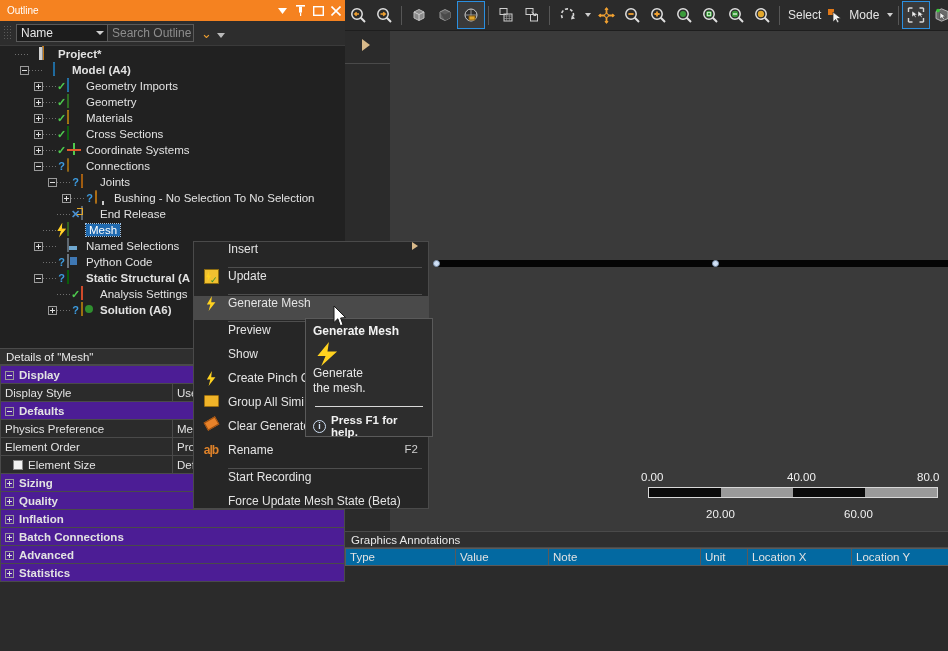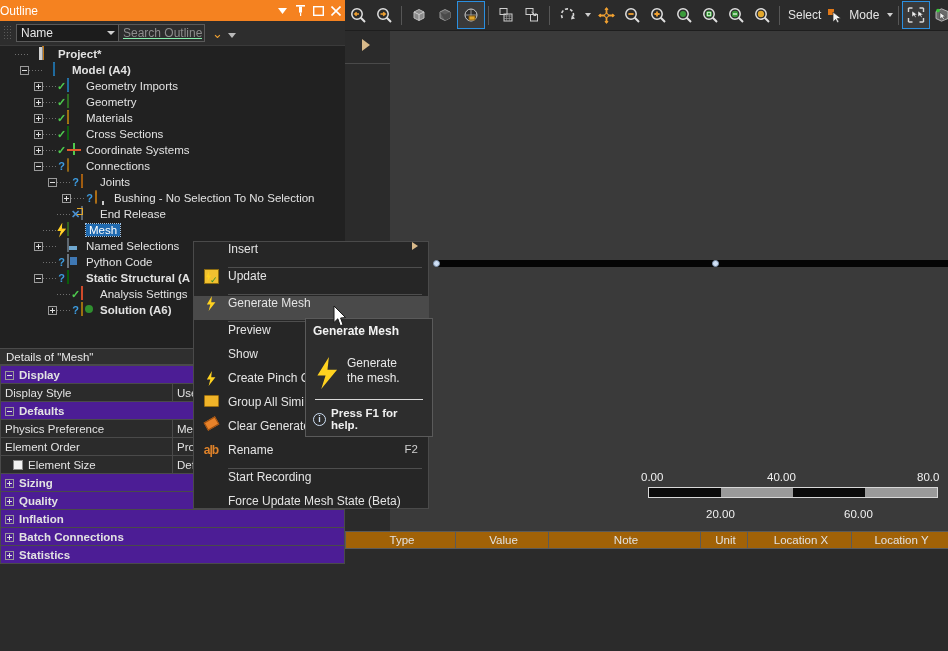--- a/index.html
+++ b/index.html
@@ -20,21 +20,21 @@
     background:#232323;
   }
 
   
   #outline-titlebar {
     position:absolute; left:0; top:0; width:345px; height:21px;
     background:#f58220;
     display:flex; align-items:center;
   }
   #outline-titlebar .title {
-    color:#ffffff; font-size:12px; white-space:nowrap;
+    color:#ffffff; font-size:10px; padding-left:7px; white-space:nowrap;
   }
   #outline-titlebar .grip {
     flex:1; height:7px; margin:0 6px;
     background-image: radial-gradient(#ffb870 0.6px, transparent 0.7px);
     background-size: 4px 4px;
     opacity:.85;
   }
   .tb-btn {
     width:18px; height:19px; display:flex; align-items:center; justify-content:center;
     color:#fff; font-size:11px; cursor:pointer;
@@ -45,34 +45,33 @@
   #outline-search-row {
     position:absolute; left:0; top:21px; width:345px; height:24px;
     background:#2d2d2d; display:flex; align-items:center;
   }
   .dots-grip {
     width:10px; height:16px; margin-left:3px;
     background-image: radial-gradient(#5a5a5a 0.6px, transparent 0.7px);
     background-size: 3px 3px;
   }
   #name-select {
-    width:103px; height:18px; margin-left:3px; background:#1c1c1c;
+    width:92px; height:18px; margin-left:3px; background:#1c1c1c;
     border:1px solid #5a5a5a; display:flex; align-items:center;
     font-size:12px; color:#e6e6e6; padding-left:4px; position:relative;
   }
   #name-select .caret {
     position:absolute; right:3px; top:50%; transform:translateY(-50%);
     width:0;height:0;border-left:4px solid transparent;border-right:4px solid transparent;
     border-top:4px solid #cfcfcf;
   }
   #search-input {
     width:86px; height:18px; background:#2d2d2d; border:1px solid #5a5a5a;
     border-left:none; color:#86efac; font-size:12px; padding-left:4px;
     font-family:"Liberation Sans",sans-serif;
-    text-decoration:underline;
   }
   #search-input::placeholder { color:#8d8d8d; }
   #chev-orange {
     margin-left:7px; color:#f0a030; font-size:13px; line-height:1; cursor:pointer;
   }
   #chev-small {
     margin-left:5px; margin-top:5px; width:0;height:0;
     border-left:4px solid transparent;border-right:4px solid transparent;
     border-top:5px solid #b9b9b9; cursor:pointer;
   }
@@ -226,21 +225,21 @@
   #ann-header {
     height:17px; background:#2f2f2f; display:flex; align-items:center;
     border-top:1px solid #4a4a4a; border-bottom:1px solid #4a4a4a;
   }
   #ann-header .ah-text{ font-size:11.5px;color:#e8e8e8;padding-left:6px;white-space:nowrap; }
   #ann-header .ah-grip{ flex:1;height:7px;margin:0 5px;
     background-image: radial-gradient(#4e4e4e 0.6px, transparent 0.7px); background-size:4px 4px;}
   #ann-table { width:603px; border-collapse:collapse; table-layout:fixed; }
   #ann-table th {
     height:17px; font-size:11.5px; font-weight:normal; color:#e2e2e2;
-    text-align:center; padding-left:4px; background:#a16207;
+    text-align:left; padding-left:4px; background:#0369a1;
     border:1px solid #5a5a5a; white-space:nowrap;
   }
 
   
   #ctx-menu {
     position:absolute; left:193px; top:241px; width:236px; height:268px;
     background:#262626; border:1px solid #4a4a4a; z-index:40;
   }
   .ctx-item {
     height:24px; display:flex; align-items:flex-start; cursor:pointer; position:relative;
@@ -264,21 +263,21 @@
   .ic-fold-y { width:15px;height:12px;background:#f0b429;border:1px solid #9c6f10;border-radius:1px;}
   .ic-eraser { width:13px;height:9px;background:#e8822a;border:1px solid #9c4f10;transform:rotate(-30deg);}
   .ic-ab { font-size:12px;color:#e0832a;font-weight:bold;letter-spacing:-1px; }
 
   
   #tooltip {
     position:absolute; left:305px; top:318px; width:128px; height:119px;
     background:#2d2d2d; border:1px solid #5a5a5a; z-index:60; padding:5px 7px;
   }
   #tt-title { font-size:12px; font-weight:bold; color:#f2f2f2; margin-bottom:3px; }
-  #tt-body { display:flex; align-items:flex-start; margin-top:18px; }
+  #tt-body { display:flex; align-items:flex-start; margin-top:3px;flex-direction:column; }
   #tt-bolt {
     width:24px;height:32px;background:#ffd21f;margin:1px 8px 0 2px;flex:0 0 24px;
     clip-path: polygon(58% 0, 10% 58%, 44% 58%, 26% 100%, 92% 40%, 52% 40%);
   }
   #tt-desc { font-size:12px; color:#e8e8e8; line-height:15px; }
   #tt-div { height:1px; background:#d8d8d8; margin:10px 2px 7px 2px; }
   #tt-foot { display:flex; align-items:center; }
   #tt-i {
     width:13px;height:13px;border:1.5px solid #cfe0f5;border-radius:50%;
     color:#cfe0f5;font-size:9px;font-weight:bold;display:flex;align-items:center;justify-content:center;
@@ -508,20 +507,23 @@
           <tr class="group">
             <td colspan="2"><span class="grp-exp plus"></span>Quality</td>
           </tr>
           <tr class="group">
             <td colspan="2"><span class="grp-exp plus"></span>Inflation</td>
           </tr>
           <tr class="group">
             <td colspan="2"><span class="grp-exp plus"></span>Batch Connections</td>
           </tr>
           <tr class="group">
+            <td colspan="2"><span class="grp-exp plus"></span>Advanced</td>
+          </tr>
+          <tr class="group">
             <td colspan="2"><span class="grp-exp plus"></span>Statistics</td>
           </tr>
         </tbody>
       </table>
   </div>
 </div>
 
 <div id="right-pane">
 
   <div id="toolbar">
@@ -669,37 +671,41 @@
     <div id="vp-left-strip"></div>
     <div id="vp-arrow"></div>
     <div id="vp-strip-divider"></div>
     <div id="beam"></div>
     <div class="vertex" style="left:88px;top:229px;"></div>
     <div class="vertex" style="left:367px;top:229px;"></div>
 
     <div id="ruler">
       <div class="rl-top">
         <span class="rl-lab" style="left:21px;top:0">0.00</span>
-        <span class="rl-lab" style="left:147px;top:0">40.00</span>
+        <span class="rl-lab" style="left:167px;top:0">40.00</span>
         <span class="rl-lab" style="left:297px;top:0">80.0</span>
       </div>
       <div id="rl-bar">
         <span style="flex:1;background:#0a0a0a"></span>
         <span style="flex:1;background:#9a9a9a"></span>
         <span style="flex:1;background:#0a0a0a"></span>
         <span style="flex:1;background:#9a9a9a"></span>
       </div>
       <div class="rl-bot" style="margin-top:23px">
         <span class="rl-lab" style="left:86px;top:0">20.00</span>
         <span class="rl-lab" style="left:224px;top:0">60.00</span>
       </div>
     </div>
   </div>
 
   <div id="annotations">
+    <div id="ann-header">
+      <span class="ah-text">Graphics Annotations</span>
+      <span class="ah-grip"></span>
+    </div>
     <table id="ann-table">
         <thead>
           <tr>
             <th style="width: 110px;">Type</th>
             <th style="width: 93px;">Value</th>
             <th style="width: 152px;">Note</th>
             <th style="width: 47px;">Unit</th>
             <th style="width: 104px;">Location X</th>
             <th style="width: 97px;">Location Y</th>
           </tr>

